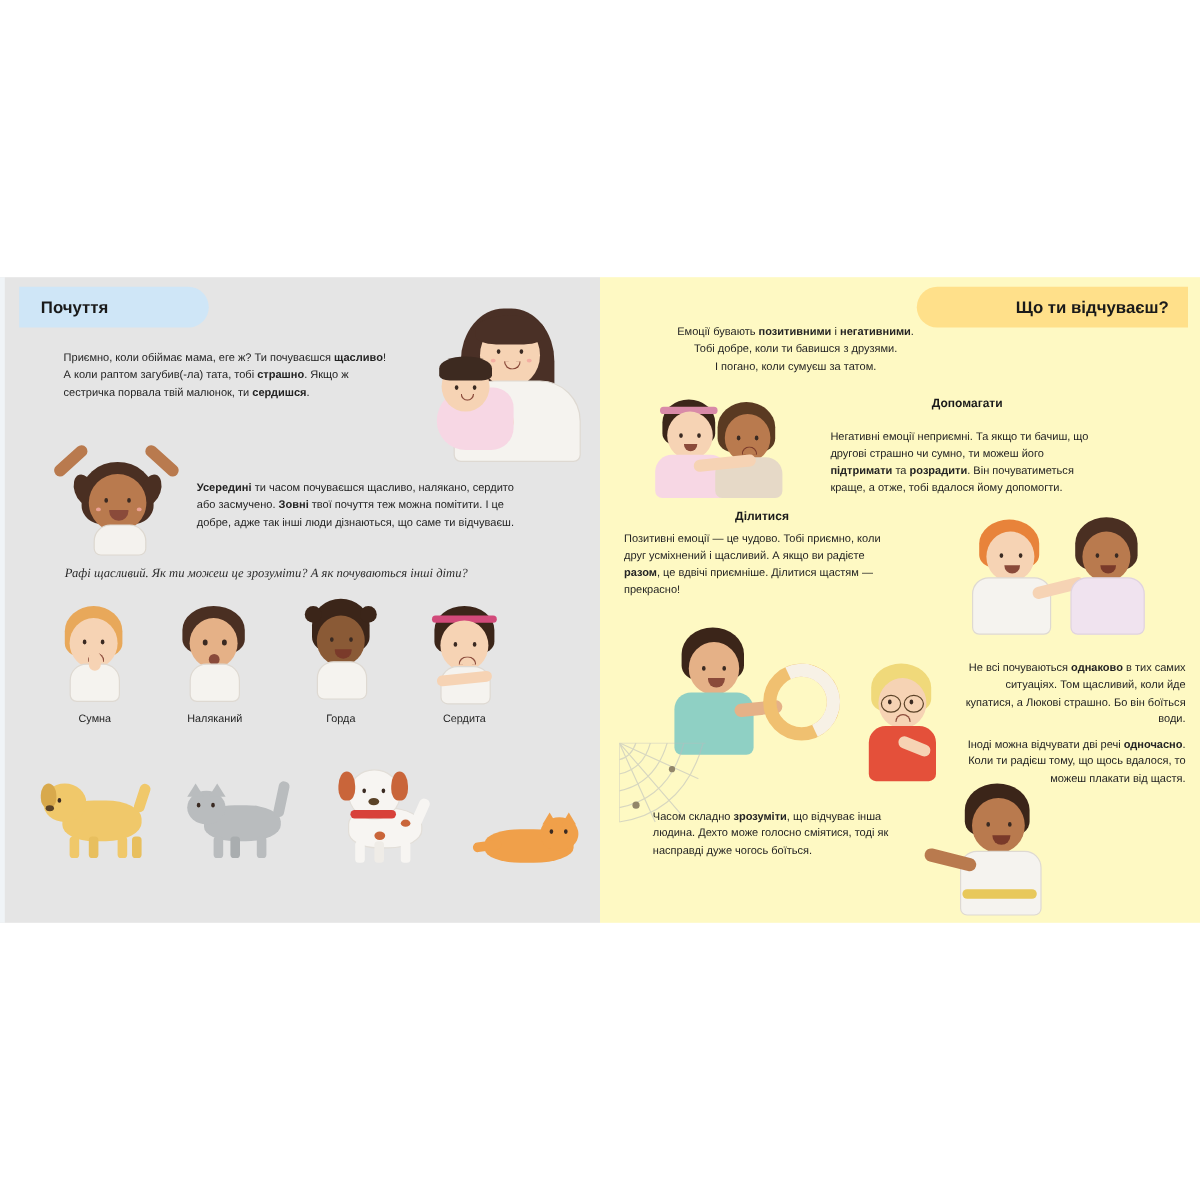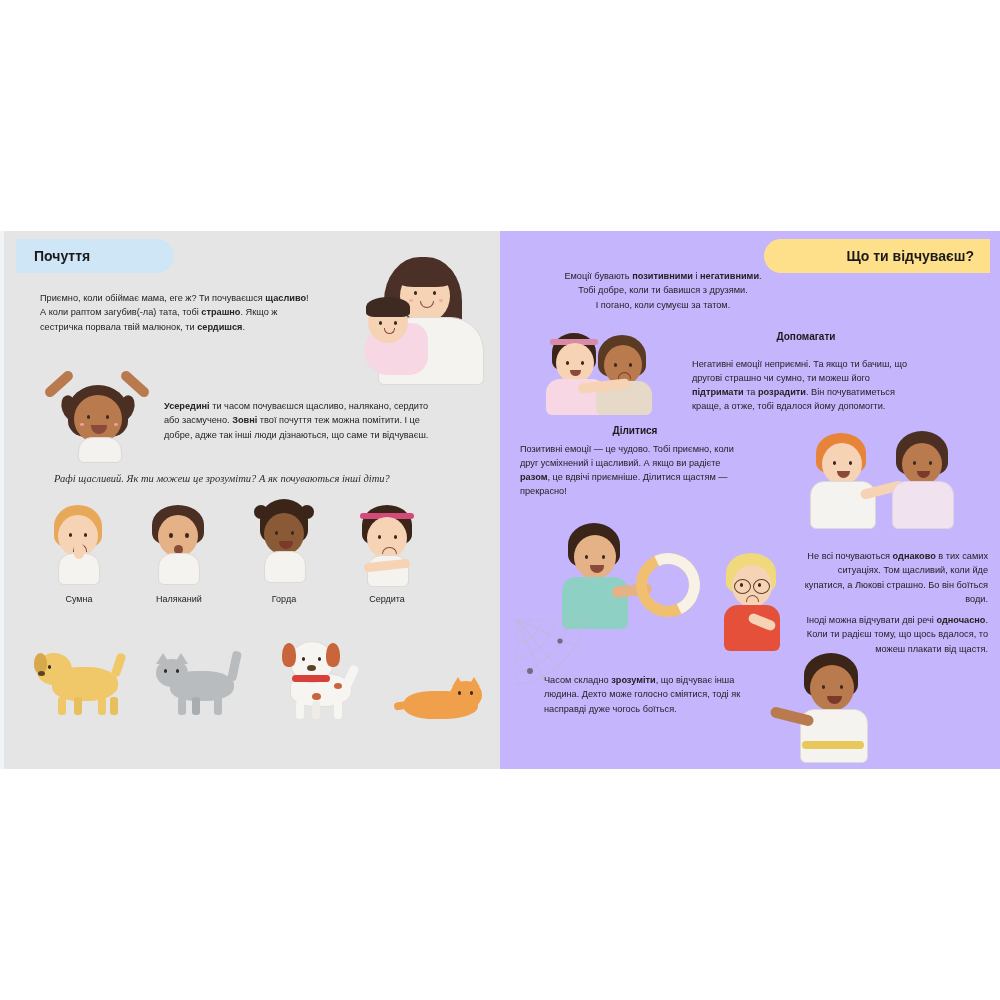--- a/index.html
+++ b/index.html
@@ -29,21 +29,21 @@
   }
 
   .page-left {
     width: 500px;
     background: #e5e5e5;
     border-left: 4px solid #f0f4f7;
   }
 
   .page-right {
     width: 500px;
-    background: #c4b5fd;
+    background: #fef9c3;
   }
 
   
   .banner {
     position: absolute;
     top: 8px;
     height: 34px;
     display: flex;
     align-items: center;
     font-weight: bold;
@@ -188,21 +188,21 @@
 <body>
 
 <div id="spread">
 
   <div class="page page-left">
 
     <div class="banner banner-left">
       <span>Почуття</span>
     </div>
 
-    <div class="txt" style="left:36px; top:60px; width:272px;">
+    <div class="txt" style="left:49px; top:60px; width:272px;">
       Приємно, коли обіймає мама, еге ж? Ти почуваєшся <b>щасливо</b>!
       А коли раптом загубив(-ла) тата, тобі <b>страшно</b>. Якщо ж
       сестричка порвала твій малюнок, ти <b>сердишся</b>.
     </div>
 
     <div class="fig" style="left:340px; top:18px; width:150px; height:130px;">
 
       <div style="position:absolute; left:40px; top:8px; width:78px; height:96px; background:#4a3026; border-radius:46% 46% 34% 34%;"></div>
 
       <div class="head skin-1" style="left:56px; top:20px; width:50px; height:54px;"></div>

